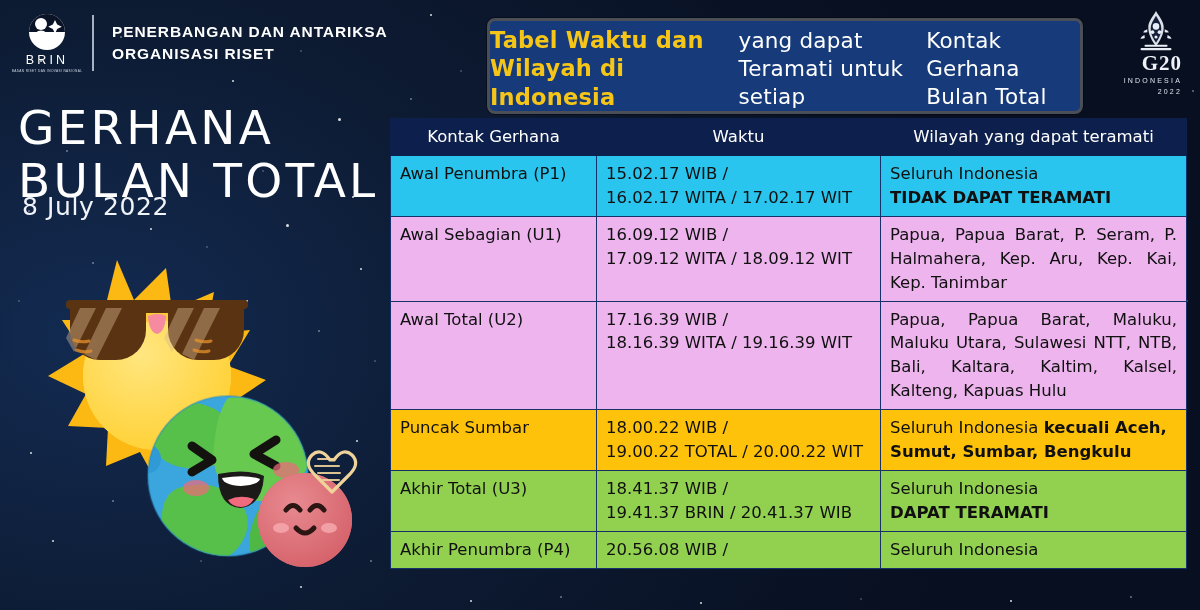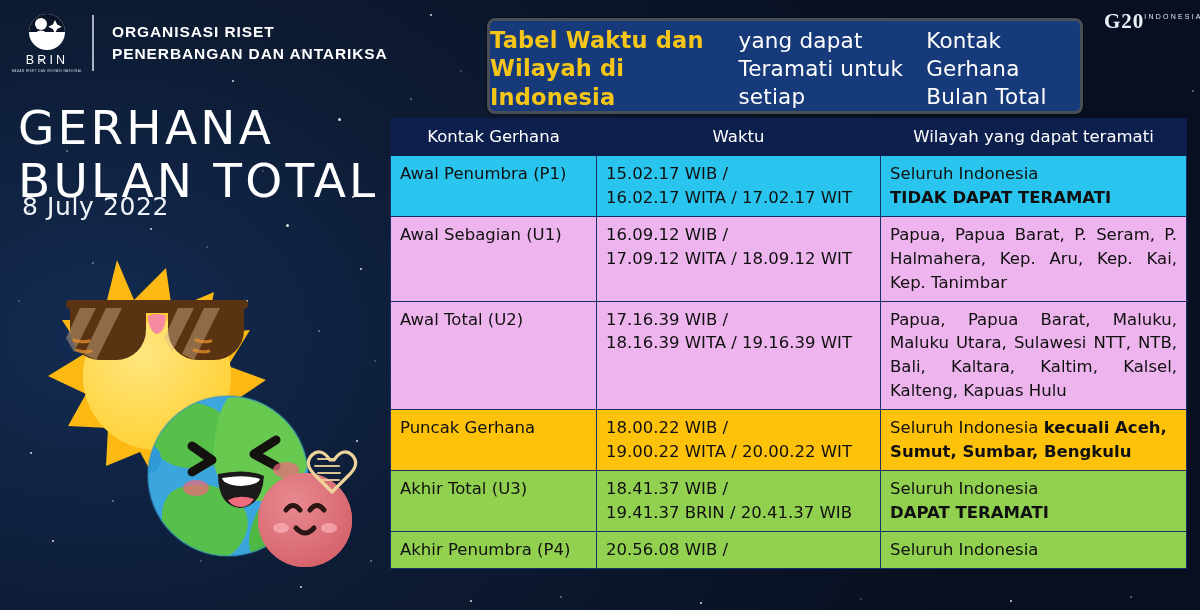--- a/index.html
+++ b/index.html
@@ -81,21 +81,21 @@
     color: #f0f3f8;
     font-size: 25px;
     letter-spacing: .6px;
     font-family: "DejaVu Sans", sans-serif;
   }
 
   
   .g20 {
     position: absolute; right: 18px; top: 10px;
     width: 78px; height: 86px;
-    display: flex; flex-direction: row; align-items: flex-start;
+    display: flex; flex-direction: column; align-items: flex-end;
   }
   .g20-text {
     color: #eef2f8; font-weight: 700; font-size: 21px;
     letter-spacing: 1px; line-height: 1; margin-top: 1px;
     font-family: "Liberation Serif", serif;
   }
   .g20-sub1 {
     color: #dfe6f0; font-size: 7px; letter-spacing: 2.2px;
     line-height: 1.5; margin-top: 2px;
   }
@@ -237,22 +237,22 @@
         <circle cx="14" cy="12" r="6" fill="#ffffff"></circle>
         <circle cx="14" cy="26" r="7.5" fill="#ffffff"></circle>
         <path d="M28 8 l2.2 4.6 4.6 2.2 -4.6 2.2 -2.2 4.6 -2.2 -4.6 -4.6 -2.2 4.6 -2.2 Z" fill="#ffffff"></path>
         <path d="M20 20 L38 20 A18 18 0 0 1 20 38 Z" fill="#0b1426" opacity="0"></path>
       </svg>
       <div class="brin-word">BRIN</div>
       <div class="brin-sub">BADAN RISET DAN INOVASI NASIONAL</div>
     </div>
     <div class="brand-divider"></div>
     <div class="org-lines">
+      <div>PENERBANGAN DAN ANTARIKSA</div>
       <div>ORGANISASI RISET</div>
-      <div>PENERBANGAN DAN ANTARIKSA</div>
     </div>
   </div>
 
   <div class="g20">
     <svg width="52" height="44" viewBox="0 0 52 44" aria-hidden="true">
       <g fill="#e9eef6">
         <path d="M26 1 C30 8 34 12 34 18 C34 26 30 32 26 38 C22 32 18 26 18 18 C18 12 22 8 26 1 Z" opacity=".95"></path>
         <path d="M26 6 C29 11 31.5 14.5 31.5 19 C31.5 25 29 29.5 26 34 C23 29.5 20.5 25 20.5 19 C20.5 14.5 23 11 26 6 Z" fill="#14203a"></path>
         <circle cx="26" cy="17" r="3.4" fill="#e9eef6"></circle>
         <circle cx="22.4" cy="23" r="1.9" fill="#e9eef6"></circle>
@@ -323,24 +323,24 @@
         <tr class="row-pink">
           <td>Awal Total (U2)</td>
           <td>
             <div class="time-line">17.16.39 WIB /</div>
             <div class="time-line">18.16.39 WITA / 19.16.39 WIT</div>
           </td>
           <td class="just">Papua, Papua Barat, Maluku, Maluku Utara, Sulawesi NTT, NTB, Bali, Kaltara, Kaltim, Kalsel, Kalteng, Kapuas Hulu</td>
         </tr>
 
         <tr class="row-amber">
-          <td>Puncak Gerhana</td>
+          <td>Puncak Sumbar</td>
           <td>
             <div class="time-line">18.00.22 WIB /</div>
-            <div class="time-line">19.00.22 WITA / 20.00.22 WIT</div>
+            <div class="time-line">19.00.22 TOTAL / 20.00.22 WIT</div>
           </td>
           <td><span>Seluruh Indonesia </span><span class="bold">kecuali Aceh, Sumut, Sumbar, Bengkulu</span></td>
         </tr>
 
         <tr class="row-green">
           <td>Akhir Total (U3)</td>
           <td>
             <div class="time-line">18.41.37 WIB /</div>
             <div class="time-line">19.41.37 BRIN / 20.41.37 WIB</div>
           </td>

